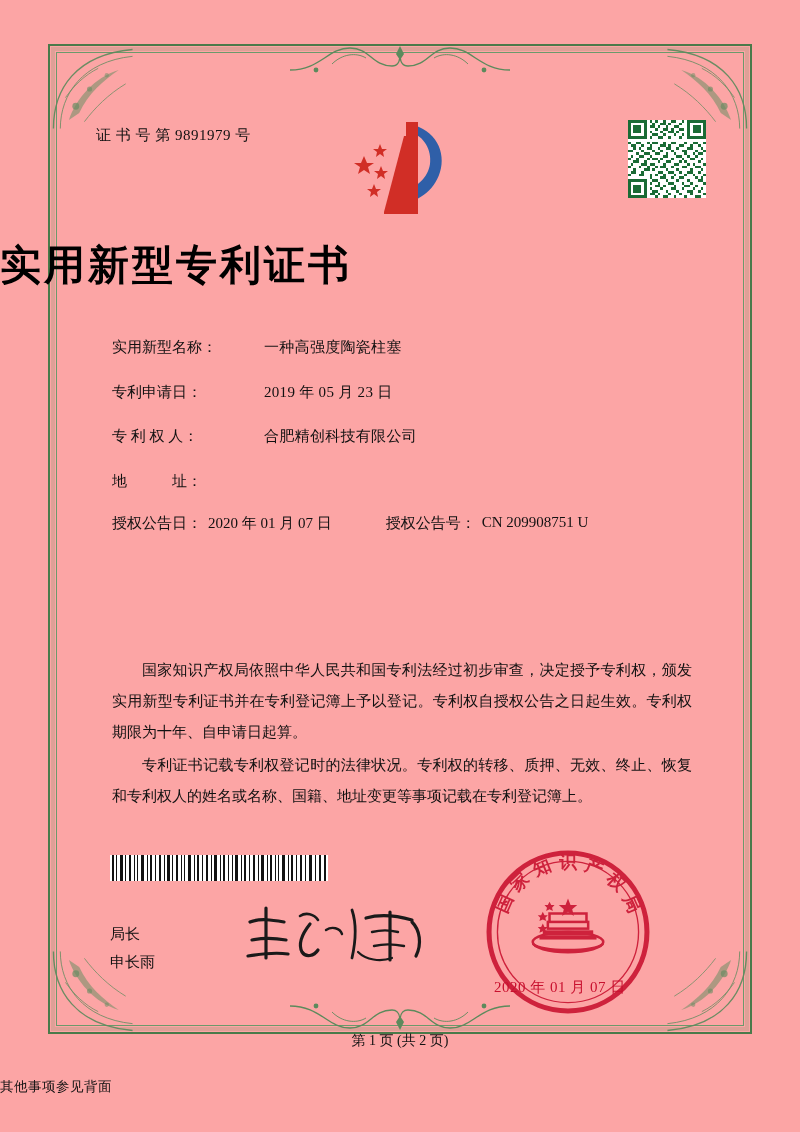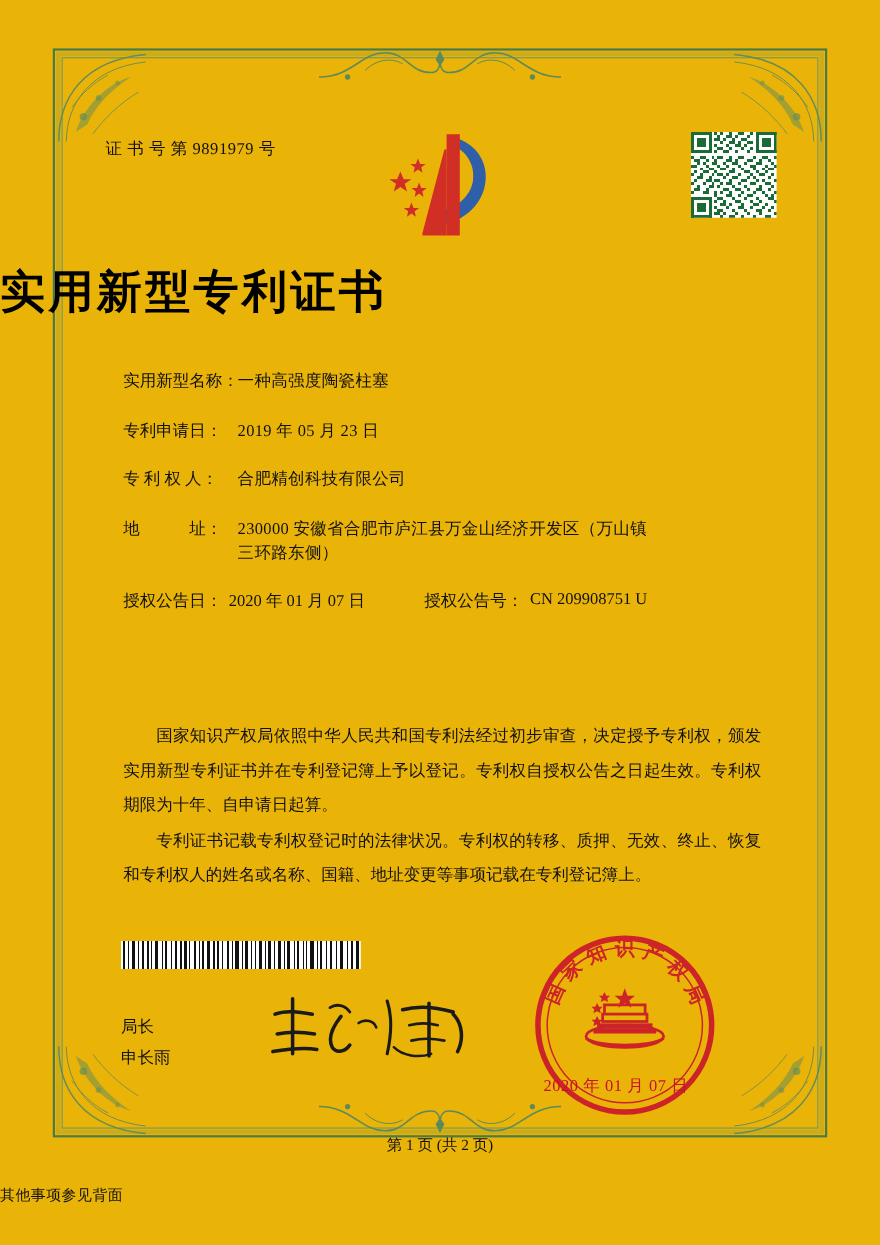--- a/index.html
+++ b/index.html
@@ -14,21 +14,21 @@
     color: #1a1a1a;
     position: relative;
     overflow: hidden;
   }
 
   .page {
     position: absolute;
     left: 0; top: 0;
     width: 800px;
     height: 1132px;
-    background: #eab308;
+    background: #fca5a5;
   }
 
   
   .border-outer {
     position: absolute;
     left: 48px; top: 44px;
     width: 704px; height: 990px;
     border: 2px solid #4a7a4a;
     box-sizing: border-box;
   }
@@ -131,20 +131,21 @@
     top: 336px;
     width: 600px;
     font-size: 15px;
     color: #111;
   }
   .field-row {
     display: flex;
     align-items: flex-start;
     margin-bottom: 22px;
     line-height: 1.5;
+    gap: 48px;
   }
   .f-label {
     width: 104px;
     flex: 0 0 104px;
     white-space: pre;
     letter-spacing: 0;
   }
   .f-value {
     flex: 1 1 auto;
     letter-spacing: .3px;
@@ -556,22 +557,20 @@
     <div class="field-row">
       <div class="f-label">专利申请日：</div>
       <div class="f-value">2019 年 05 月 23 日</div>
     </div>
     <div class="field-row">
       <div class="f-label">专 利 权 人：</div>
       <div class="f-value">合肥精创科技有限公司</div>
     </div>
     <div class="field-row">
       <div class="f-label">地　　　址：</div>
-      <div class="f-value" style="white-space: pre-line;">230000 安徽省合肥市庐江县万金山经济开发区（万山镇
-三环路东侧）</div>
     </div>
 
     <div class="grant-row">
       <div class="seg1">
         <span class="lbl">授权公告日：</span>
         <span class="val">2020 年 01 月 07 日</span>
       </div>
       <div class="seg2">
         <span class="lbl">授权公告号：</span>
         <span class="val">CN 209908751 U</span>

